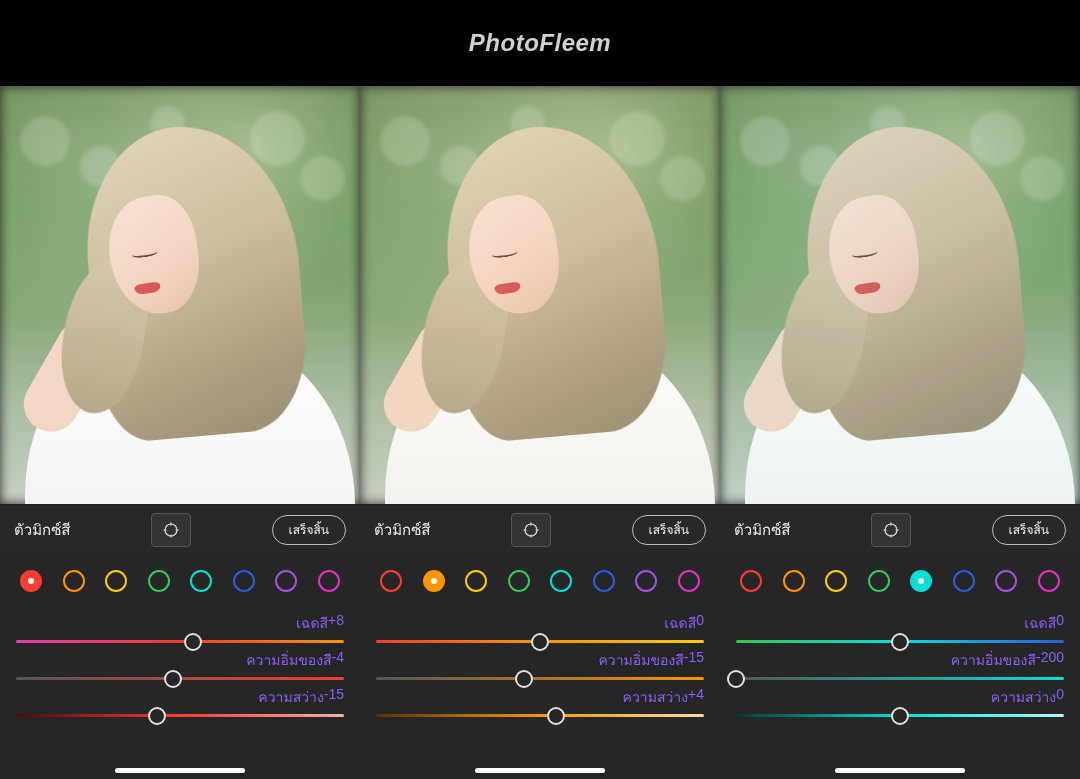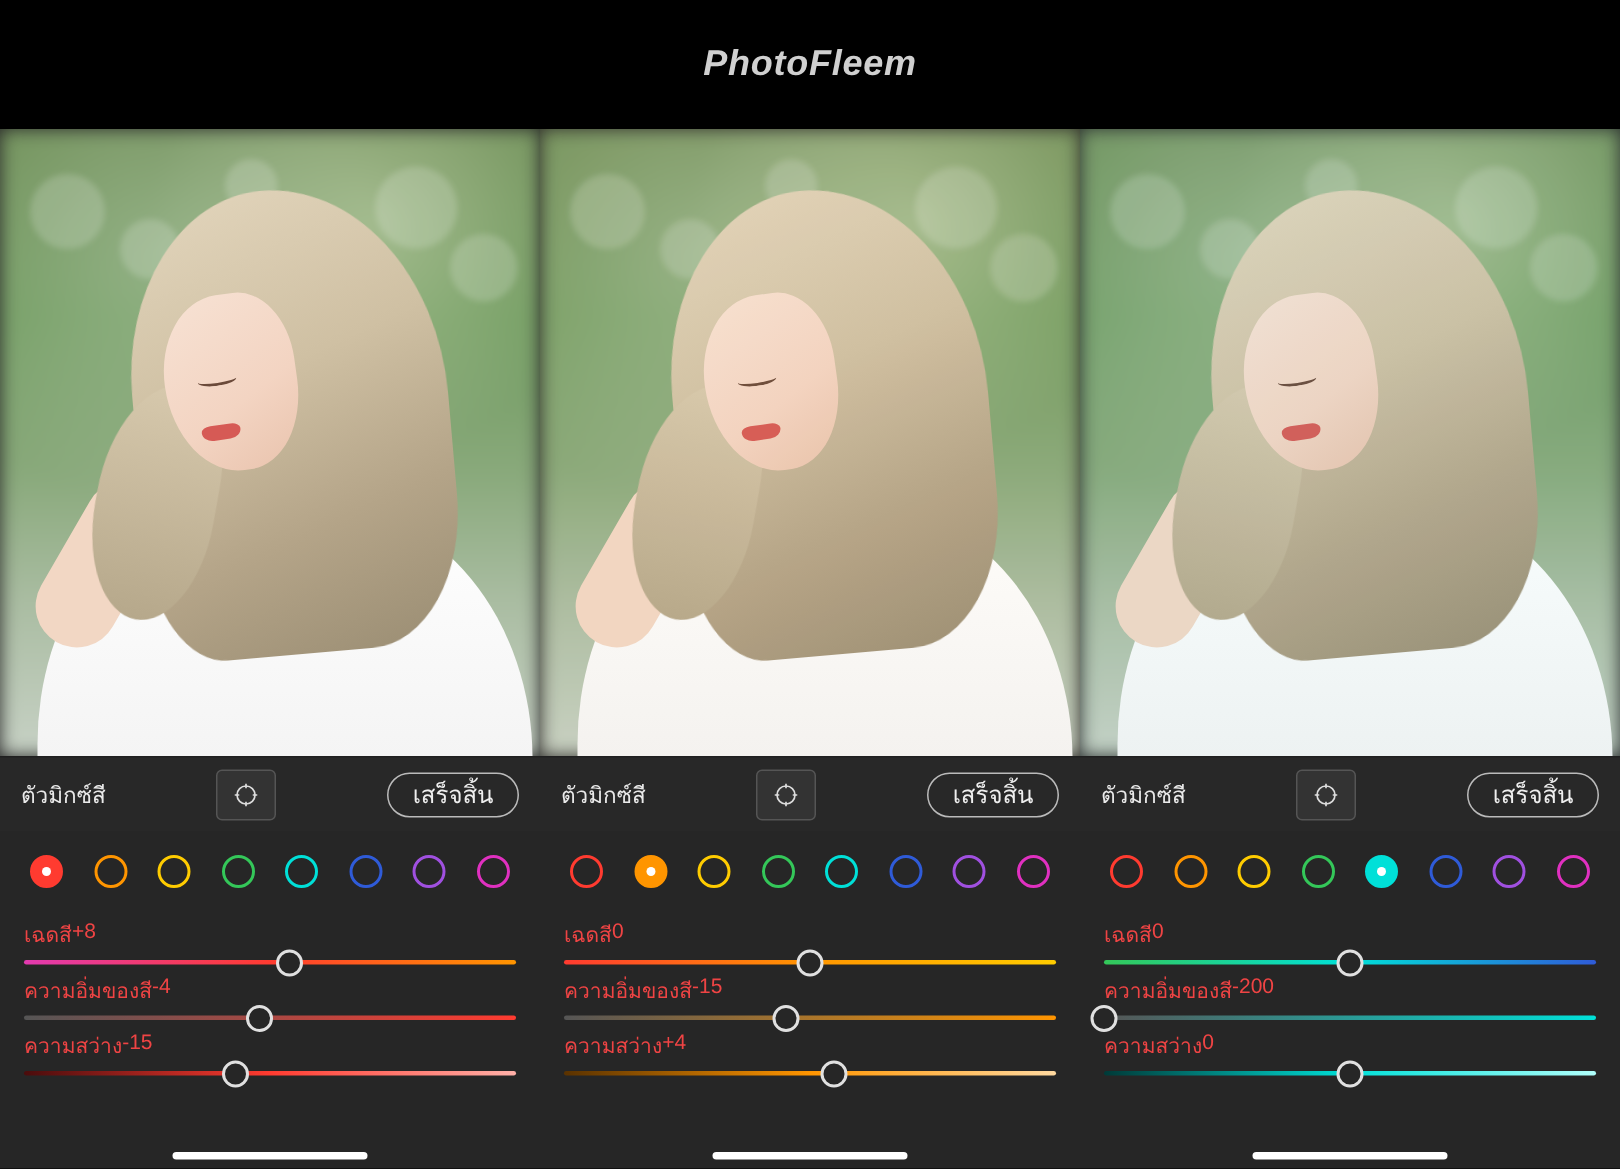--- a/index.html
+++ b/index.html
@@ -158,21 +158,21 @@
     background:#333;
     cursor:pointer;
   }
   .target-btn svg { width:18px;height:18px; stroke:#ddd; fill:none; stroke-width:1.5;}
   .done-btn {
     height:30px;
     padding: 0 16px;
     border:1.5px solid #bbb;
     border-radius:15px;
     color:#eee;
-    font-size:16px;
+    font-size:12px;
     display:flex;align-items:center;justify-content:center;
     background:transparent;
     cursor:pointer;
   }
   
   .swatches {
     height: 54px;
     display:flex;
     align-items:center;
     justify-content:space-around;
@@ -199,23 +199,23 @@
   }
   
   .sliders {
     flex:1;
     background:#262626;
     padding: 4px 16px 0 16px;
   }
   .slider-row { margin-bottom: 6px; }
   .slider-head {
     display:flex;
-    justify-content:flex-start;
+    justify-content:flex-end;
     font-size:14px;
-    color:#ef4444;
+    color:#8b5cf6;
     margin-bottom:6px;
   }
   .slider-track {
     height:3px;
     border-radius:2px;
     position:relative;
     cursor:pointer;
   }
   .slider-thumb{
     position:absolute;

